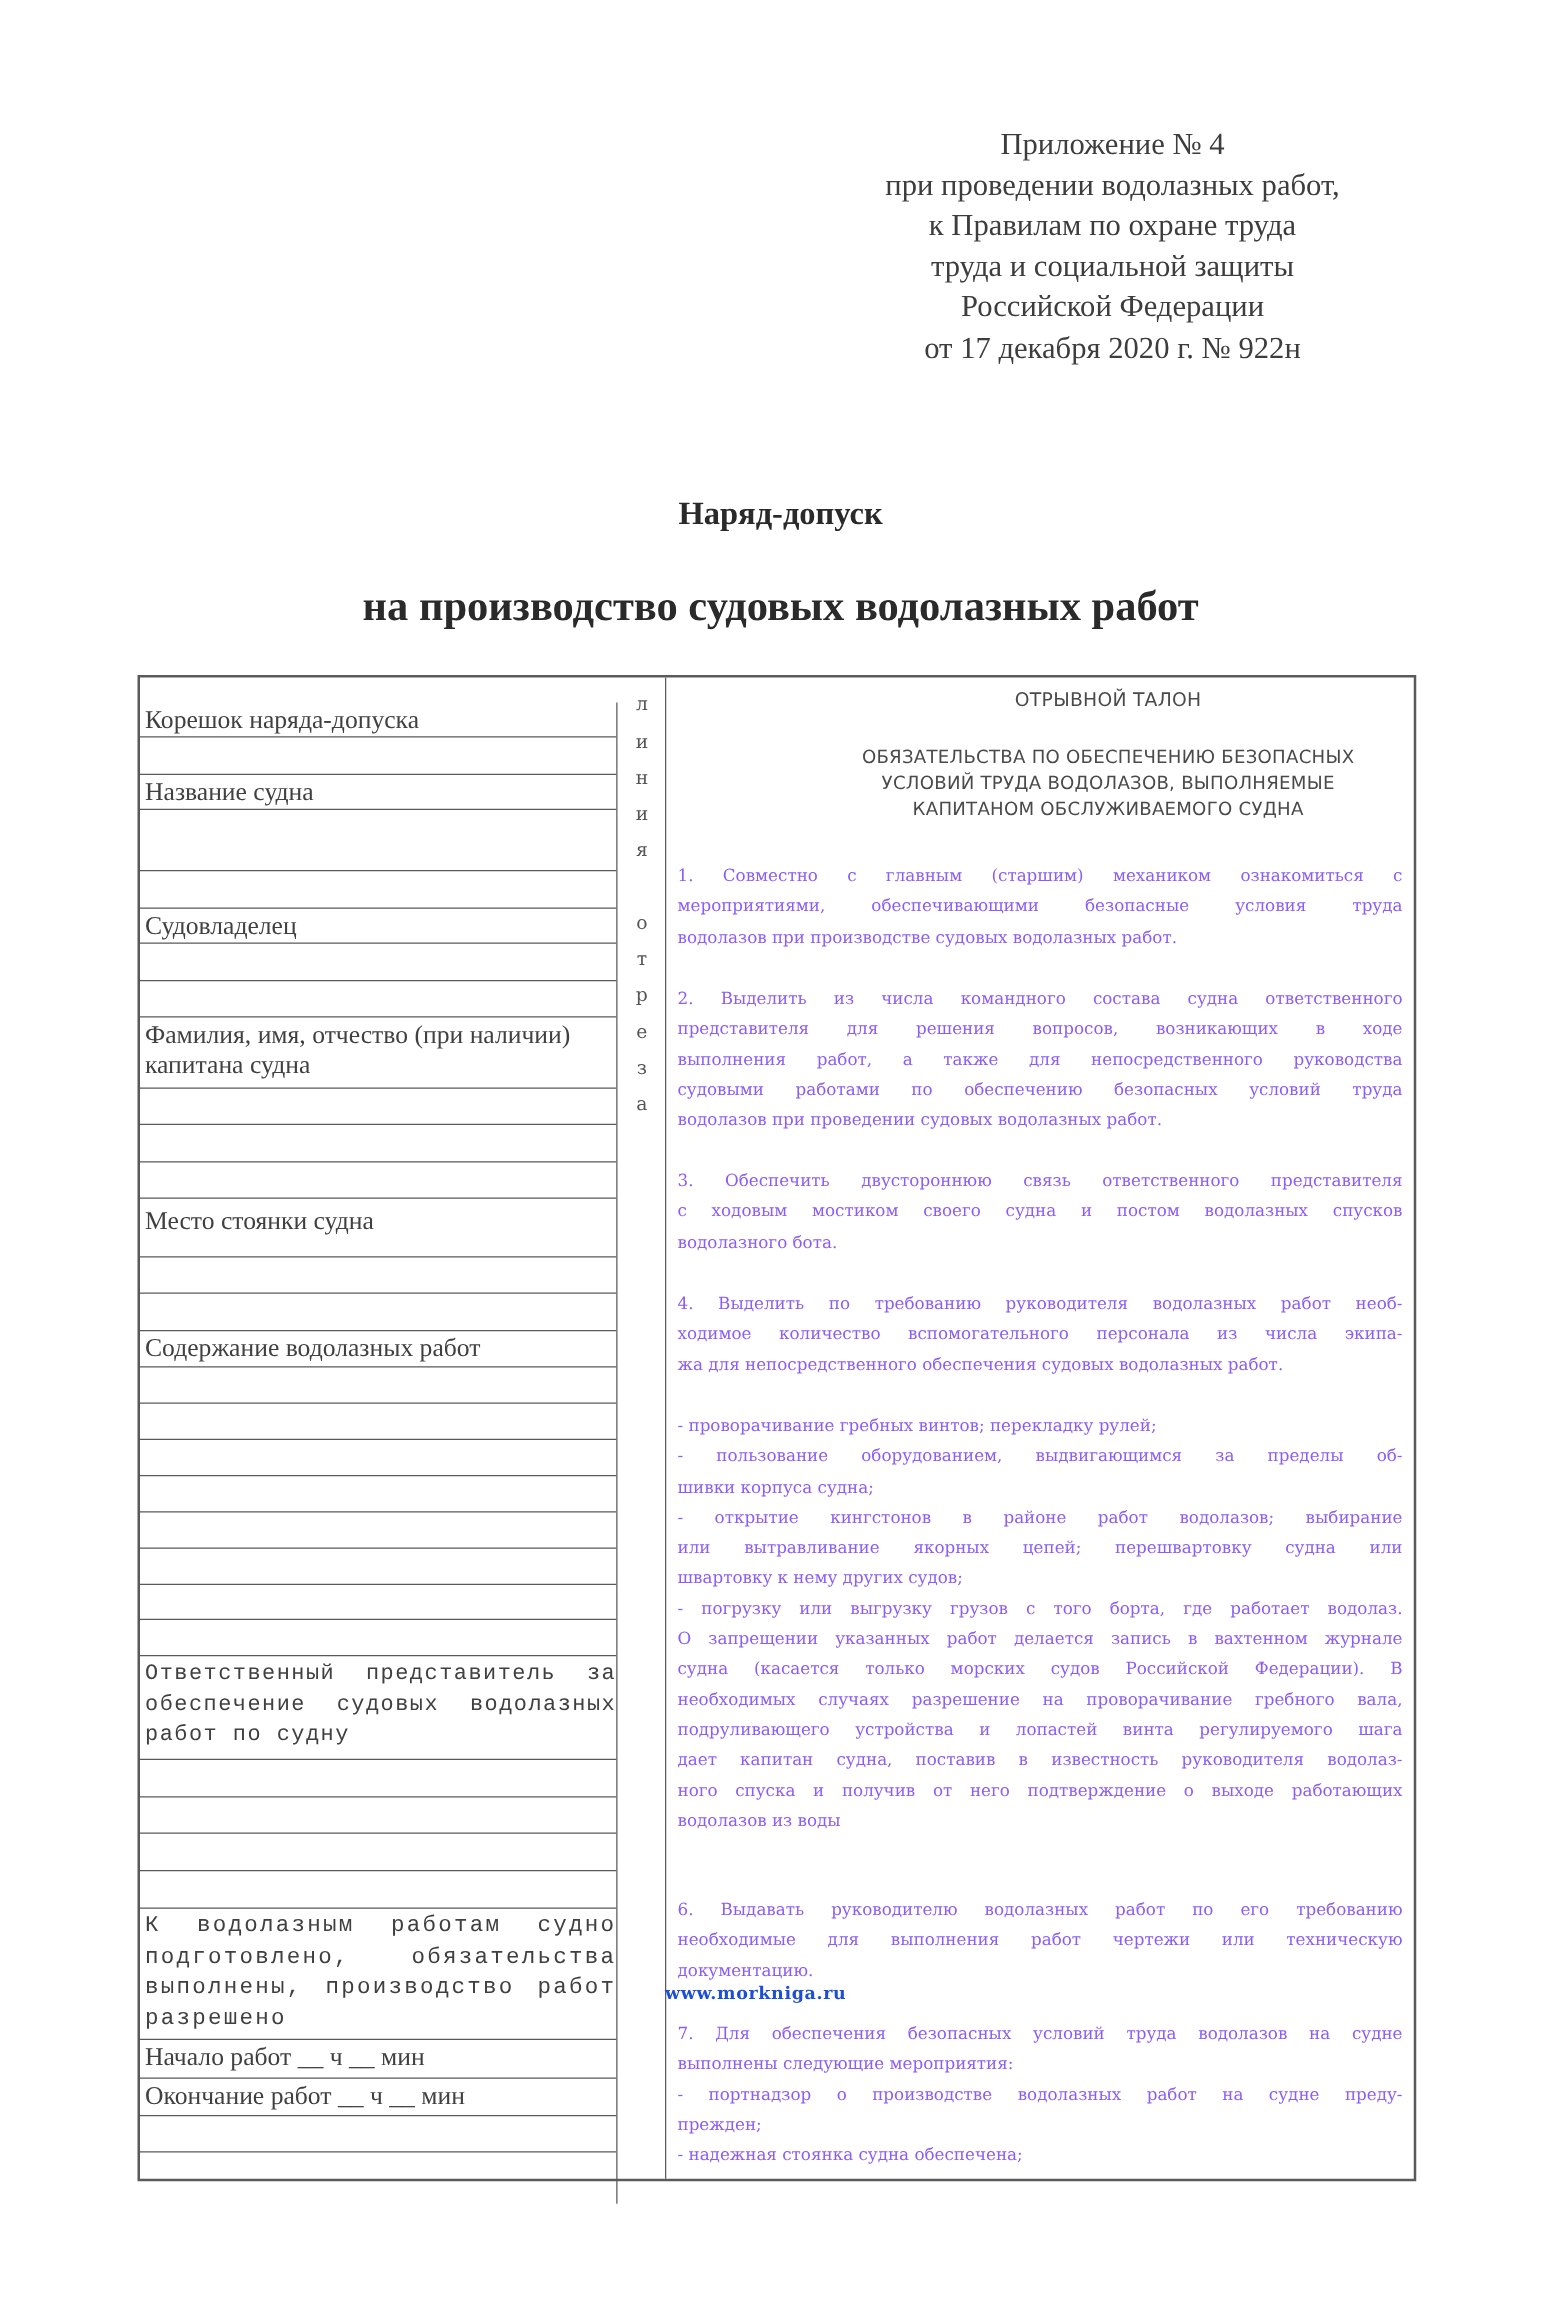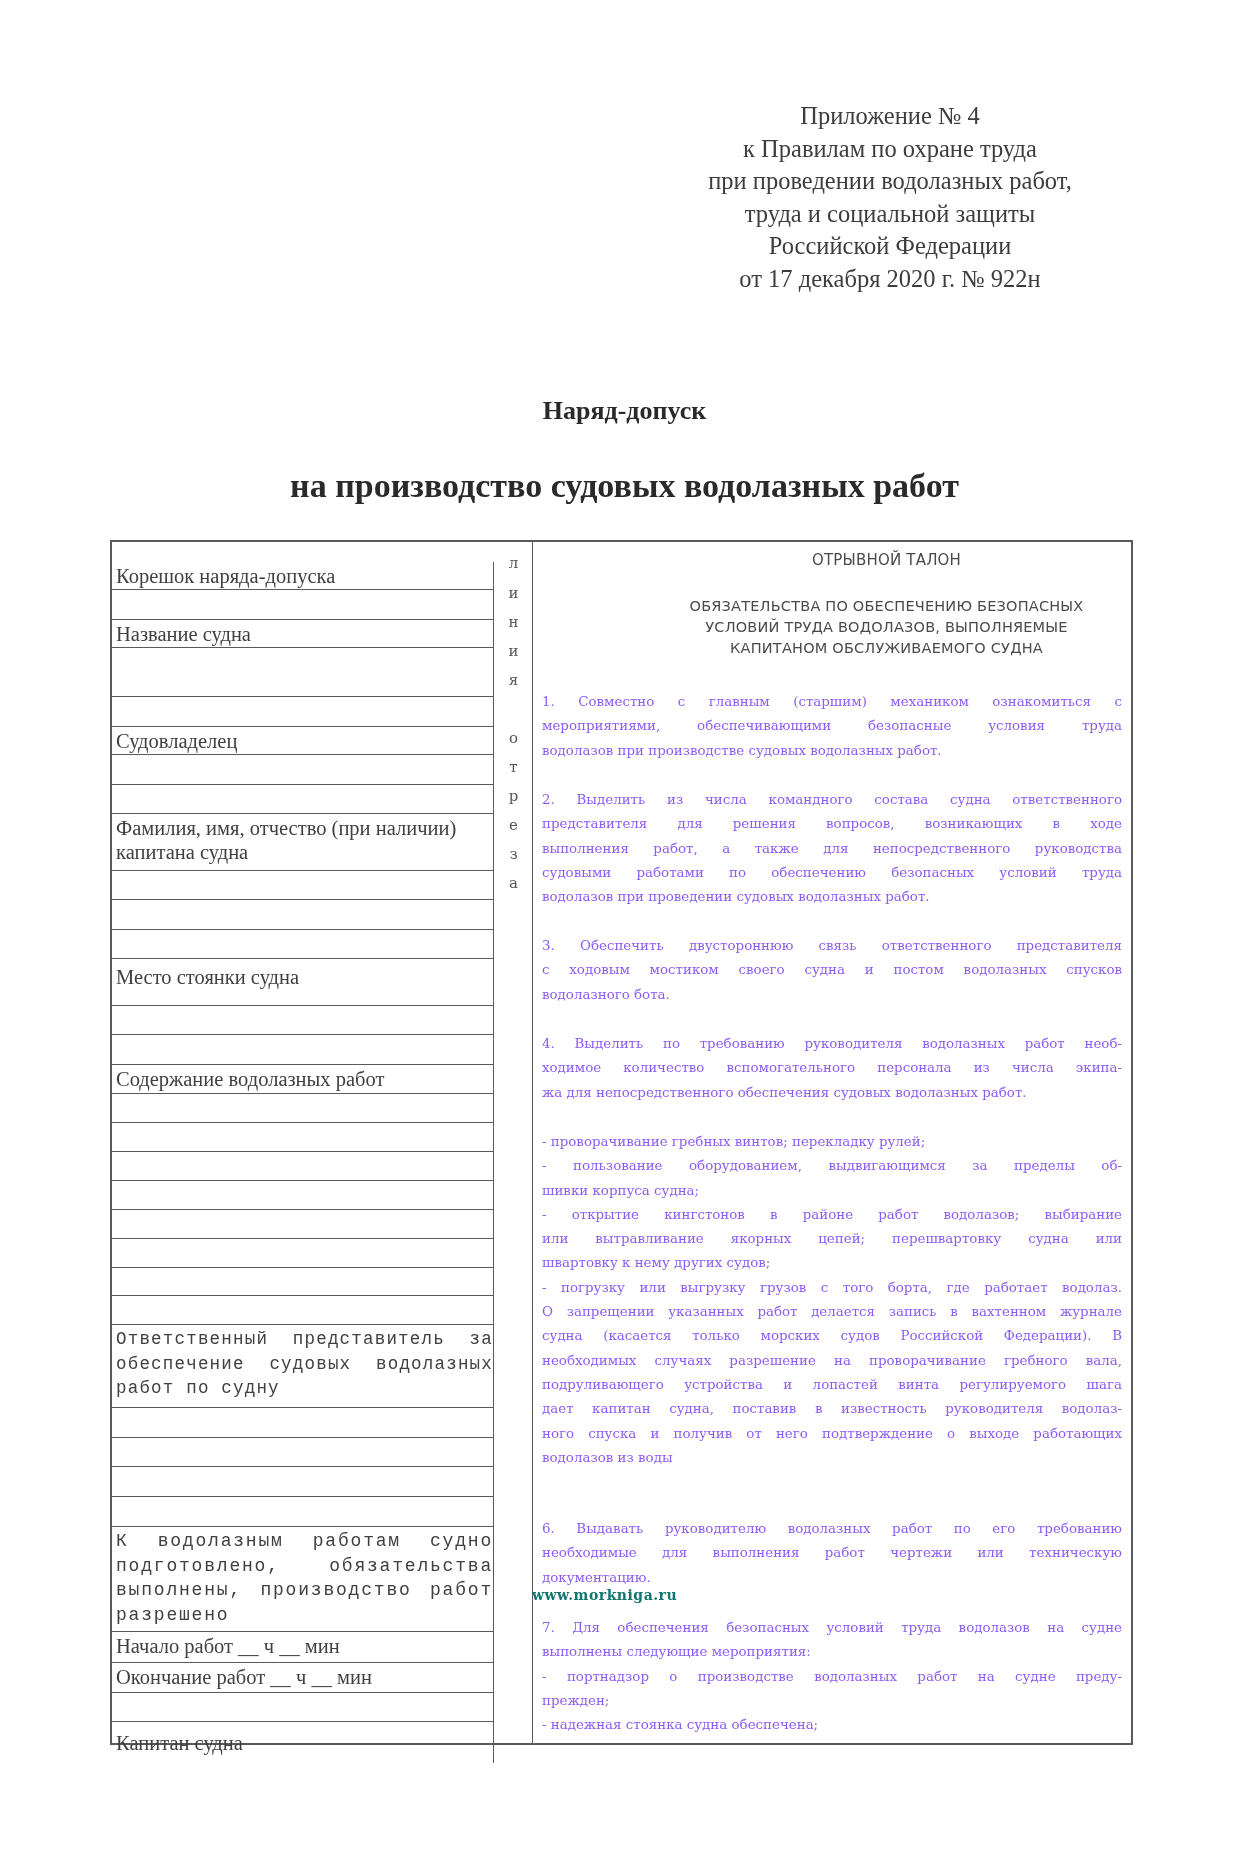--- a/index.html
+++ b/index.html
@@ -22,29 +22,29 @@
   .tear-letter { position:absolute; left:0; width:37px; text-align:center; font-family:"DejaVu Serif",serif;
                  font-size:15px; color:#555; }
   .right-col { position:absolute; left:422px; top:0; width:597px; height:100%; }
   .rc-head { position:absolute; left:0; width:705px; text-align:center; font-family:"DejaVu Sans",sans-serif;
              color:#4a4a4a; font-size:14.5px; line-height:21px; letter-spacing:0.2px; }
   .para { position:absolute; left:8px; width:580px; font-family:"DejaVu Serif",serif; font-size:13.4px;
           line-height:24.3px; color:#8b5cf6; text-align:justify; }
   .para div { white-space:nowrap; text-align-last:justify; }
   .para div.last { text-align-last:left; }
   .watermark { position:absolute; left:532px; top:1587px; font-family:"DejaVu Serif",serif; font-weight:bold;
-               font-size:14px; color:#0f766e; letter-spacing:0.5px; }
+               font-size:14px; color:#1d4ed8; letter-spacing:0.5px; }
 </style>
 </head>
 <body>
 
 <div class="appendix">
   <div>Приложение № 4</div>
+  <div>при проведении водолазных работ,</div>
   <div>к Правилам по охране труда</div>
-  <div>при проведении водолазных работ,</div>
   <div>труда и социальной защиты</div>
   <div>Российской Федерации</div>
   <div>от 17 декабря 2020 г. № 922н</div>
 </div>
 
 <div class="title t1">Наряд-допуск</div>
 <div class="title t2">на производство судовых водолазных работ</div>
 
 <div class="table">
 
@@ -75,21 +75,20 @@
     <div class="row" style="top:734px;height:29px"></div>
     <div class="row spaced" style="top:763px;height:83px">Ответственный представитель за обеспечение судовых водолазных работ по судну</div>
     <div class="row" style="top:846px;height:30px"></div>
     <div class="row" style="top:876px;height:29px"></div>
     <div class="row" style="top:905px;height:30px"></div>
     <div class="row" style="top:935px;height:30px"></div>
     <div class="row spaced" style="top:965px;height:105px;font-size:18px;letter-spacing:1.8px">К водолазным работам судно подготовлено, обязательства выполнены, производство работ разрешено</div>
     <div class="row" style="top:1070px;height:31px">Начало работ __ ч __ мин</div>
     <div class="row" style="top:1101px;height:30px">Окончание работ __ ч __ мин</div>
     <div class="row" style="top:1131px;height:29px"></div>
-    <div class="row" style="top:1160px;height:41px;border-bottom:none;padding-top:9px">Капитан судна</div>
   </div>
 
   <div class="tear-col">
     <span class="tear-letter" style="top:12px">л</span>
     <span class="tear-letter" style="top:42px">и</span>
     <span class="tear-letter" style="top:71px">н</span>
     <span class="tear-letter" style="top:100px">и</span>
     <span class="tear-letter" style="top:129px">я</span>
     <span class="tear-letter" style="top:187px">о</span>
     <span class="tear-letter" style="top:216px">т</span>

